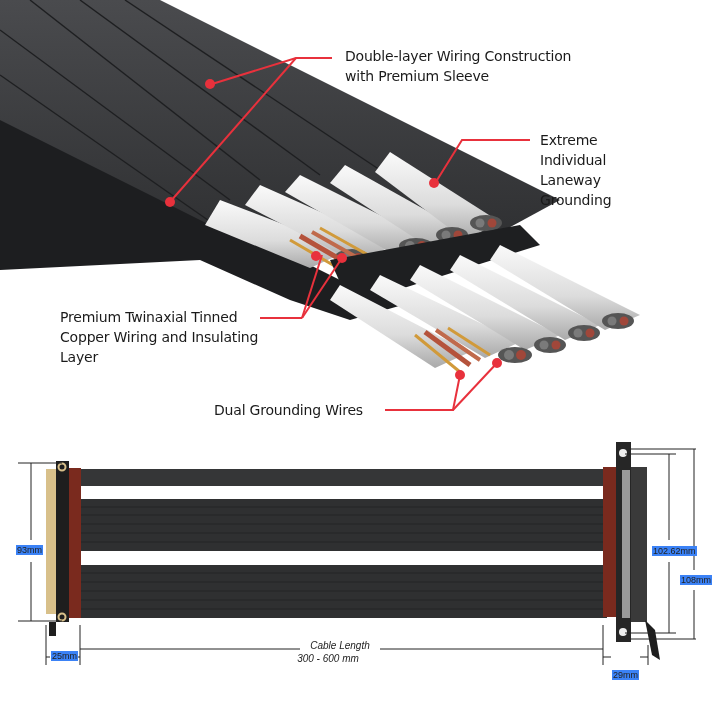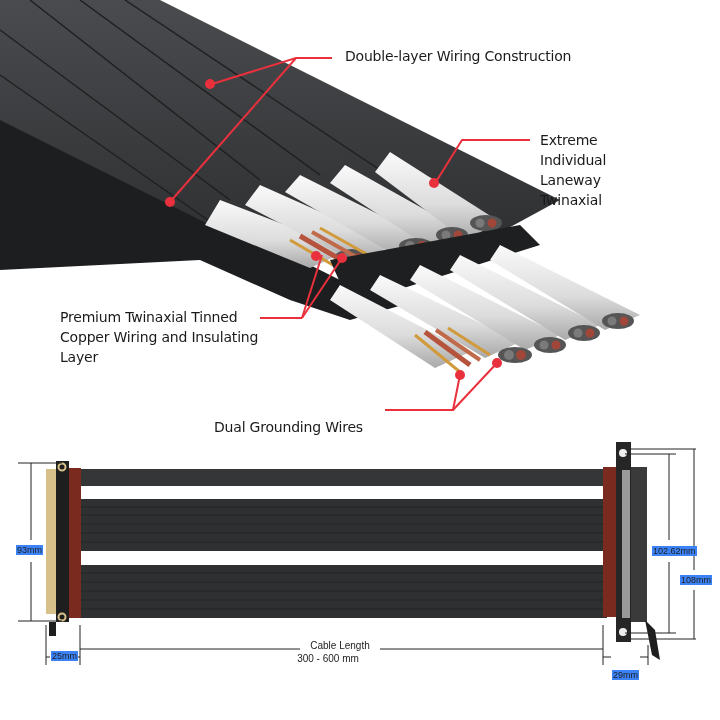--- a/index.html
+++ b/index.html
@@ -1,19 +1,19 @@
 <!DOCTYPE html>
 <html><head>
   <meta charset="utf-8">
   <style>
     html, body { margin: 0; padding: 0; background: #ffffff; }
     body { width: 720px; height: 720px; position: relative; overflow: hidden; font-family: "DejaVu Sans", sans-serif; }
     .label { position: absolute; font-weight: normal; color: #1a1a1a; font-size: 14px; line-height: 20px; letter-spacing: -0.2px; }
     .dim { position: absolute; font-family: "Liberation Sans", sans-serif; font-size: 9px; color: #222; background: #3b82f6; padding: 0 1px; }
-    .dimc { position: absolute; font-family: "Liberation Sans", sans-serif; font-size: 10px; color: #222; text-align: center; }
+    .dimc { position: absolute; font-family: "Liberation Sans", sans-serif; font-size: 10px; color: #222; text-align: center; font-style: italic; }
     svg { position: absolute; left: 0; top: 0; }
   </style>
 </head>
 <body>
 
 <svg width="720" height="430" viewBox="0 0 720 430">
   <defs>
     <linearGradient id="sleeve" x1="0" y1="0" x2="0" y2="1">
       <stop offset="0" stop-color="#4a4b4e"></stop>
       <stop offset="1" stop-color="#2e2f31"></stop>
@@ -112,33 +112,34 @@
     <circle cx="434" cy="183" r="5"></circle>
     <circle cx="316" cy="256" r="5"></circle>
     <circle cx="342" cy="258" r="5"></circle>
     <circle cx="460" cy="375" r="5"></circle>
     <circle cx="497" cy="363" r="5"></circle>
   </g>
 </svg>
 
 <div class="label" style="left:345px; top:46px;">
   <div>Double-layer Wiring Construction</div>
+  <div>with Premium Sleeve</div>
 </div>
 <div class="label" style="left:540px; top:130px;">
   <div>Extreme</div>
   <div>Individual</div>
   <div>Laneway</div>
-  <div>Twinaxial</div>
+  <div>Grounding</div>
 </div>
 <div class="label" style="left:60px; top:307px;">
   <div>Premium Twinaxial Tinned</div>
   <div>Copper Wiring and Insulating</div>
   <div>Layer</div>
 </div>
-<div class="label" style="left:214px; top:400px;margin-top:17px;">
+<div class="label" style="left:214px; top:400px;">
   <div>Dual Grounding Wires</div>
 </div>
 
 <svg width="720" height="720" viewBox="0 0 720 720" style="top:0;">
 
   <g>
     <rect x="46" y="469" width="10" height="145" fill="#d8c08a"></rect>
     <rect x="56" y="461" width="13" height="161" fill="#1e1e1e"></rect>
     <circle cx="62" cy="467" r="3.5" fill="none" stroke="#d8c08a" stroke-width="2"></circle>
     <circle cx="62" cy="617" r="3.5" fill="none" stroke="#d8c08a" stroke-width="2"></circle>

